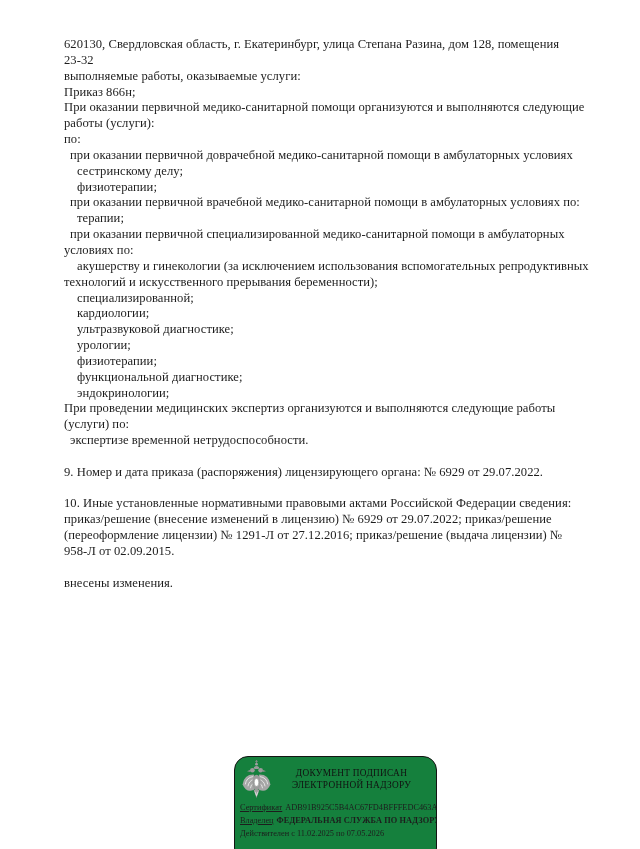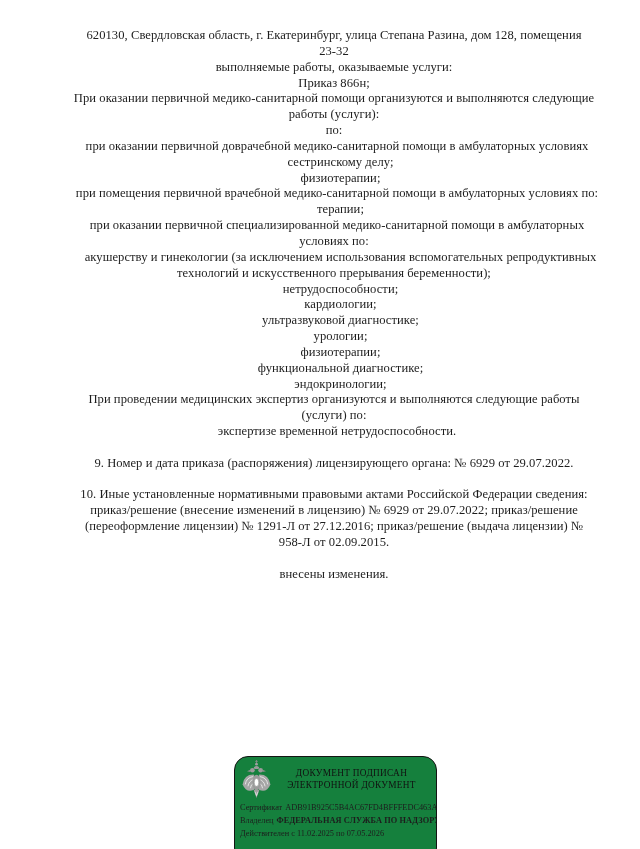--- a/index.html
+++ b/index.html
@@ -11,23 +11,22 @@
     width: 640px;
     height: 849px;
     position: relative;
     overflow: hidden;
     font-family: "Liberation Serif", serif;
     color: #1d1d1d;
   }
   .doc-body {
     position: absolute;
     left: 64px;
-    top: 28px;
+    top: 37px;
     width: 540px;
-    text-align: center;
   }
   .doc-line {
     font-size: 12.6px;
     line-height: 15.85px;
     white-space: pre;
     letter-spacing: 0.05px;
   }
   .doc-line.indent-1 { padding-left: 6px; }
   .doc-line.indent-2 { padding-left: 13px; }
 
@@ -63,44 +62,44 @@
     padding-right: 2px;
   }
   .stamp-info {
     padding: 3px 0 0 5px;
     font-size: 8.3px;
     line-height: 12.9px;
     white-space: nowrap;
     overflow: hidden;
     color: #1d1d1d;
   }
-  .stamp-info .lbl { margin-right: 3px; }
+  .stamp-info .lbl { margin-right: 3px; text-decoration: underline; }
   .stamp-info .owner-value { font-weight: bold; letter-spacing: 0.1px; }
 </style>
 </head>
 <body>
 
 <div class="doc-body">
     <div class="doc-line indent-0">620130, Свердловская область, г. Екатеринбург, улица Степана Разина, дом 128, помещения</div>
     <div class="doc-line indent-0">23-32</div>
     <div class="doc-line indent-0">выполняемые работы, оказываемые услуги:</div>
     <div class="doc-line indent-0">Приказ 866н;</div>
     <div class="doc-line indent-0">При оказании первичной медико-санитарной помощи организуются и выполняются следующие</div>
     <div class="doc-line indent-0">работы (услуги):</div>
     <div class="doc-line indent-0">по:</div>
     <div class="doc-line indent-1">при оказании первичной доврачебной медико-санитарной помощи в амбулаторных условиях</div>
     <div class="doc-line indent-2">сестринскому делу;</div>
     <div class="doc-line indent-2">физиотерапии;</div>
-    <div class="doc-line indent-1">при помещения первичной врачебной медико-санитарной помощи в амбулаторных условиях по:</div>
+    <div class="doc-line indent-1">при оказании первичной врачебной медико-санитарной помощи в амбулаторных условиях по:</div>
     <div class="doc-line indent-2">терапии;</div>
     <div class="doc-line indent-1">при оказании первичной специализированной медико-санитарной помощи в амбулаторных</div>
     <div class="doc-line indent-0">условиях по:</div>
     <div class="doc-line indent-2">акушерству и гинекологии (за исключением использования вспомогательных репродуктивных</div>
     <div class="doc-line indent-0">технологий и искусственного прерывания беременности);</div>
-    <div class="doc-line indent-2">нетрудоспособности;</div>
+    <div class="doc-line indent-2">специализированной;</div>
     <div class="doc-line indent-2">кардиологии;</div>
     <div class="doc-line indent-2">ультразвуковой диагностике;</div>
     <div class="doc-line indent-2">урологии;</div>
     <div class="doc-line indent-2">физиотерапии;</div>
     <div class="doc-line indent-2">функциональной диагностике;</div>
     <div class="doc-line indent-2">эндокринологии;</div>
     <div class="doc-line indent-0">При проведении медицинских экспертиз организуются и выполняются следующие работы</div>
     <div class="doc-line indent-0">(услуги) по:</div>
     <div class="doc-line indent-1">экспертизе временной нетрудоспособности.</div>
     <div class="doc-line indent-0">&nbsp;</div>
@@ -133,21 +132,21 @@
       <path d="M40 34 Q54 36 56 50 M39 40 Q49 43 50.5 54 M38 47 Q45 50 45.5 58" stroke="#ffffff" stroke-width="1.4" fill="none"></path>
 
       <ellipse cx="33" cy="46" rx="8.5" ry="16" fill="#9b9b9b"></ellipse>
       <ellipse cx="33" cy="46" rx="4.6" ry="8" fill="#ffffff" stroke="#8d8d8d" stroke-width="1"></ellipse>
 
       <path d="M27 61 L33 78 L39 61 Z" fill="#a0a0a0"></path>
       <path d="M30 65 L33 73 L36 65" stroke="#ffffff" stroke-width="1.2" fill="none"></path>
     </svg>
     <div class="stamp-titles">
       <div>ДОКУМЕНТ ПОДПИСАН</div>
-      <div>ЭЛЕКТРОННОЙ ДОКУМЕНТ</div>
+      <div>ЭЛЕКТРОННОЙ НАДЗОРУ</div>
     </div>
   </div>
   <div class="stamp-info">
     <div><span class="lbl">Сертификат</span><span>ADB91B925C5B4AC67FD4BFFFEDC463AE</span></div>
     <div><span class="lbl">Владелец</span><span class="owner-value">ФЕДЕРАЛЬНАЯ СЛУЖБА ПО НАДЗОРУ В С</span></div>
     <div>Действителен с 11.02.2025 по 07.05.2026</div>
   </div>
 </div>
 
 </body></html>

